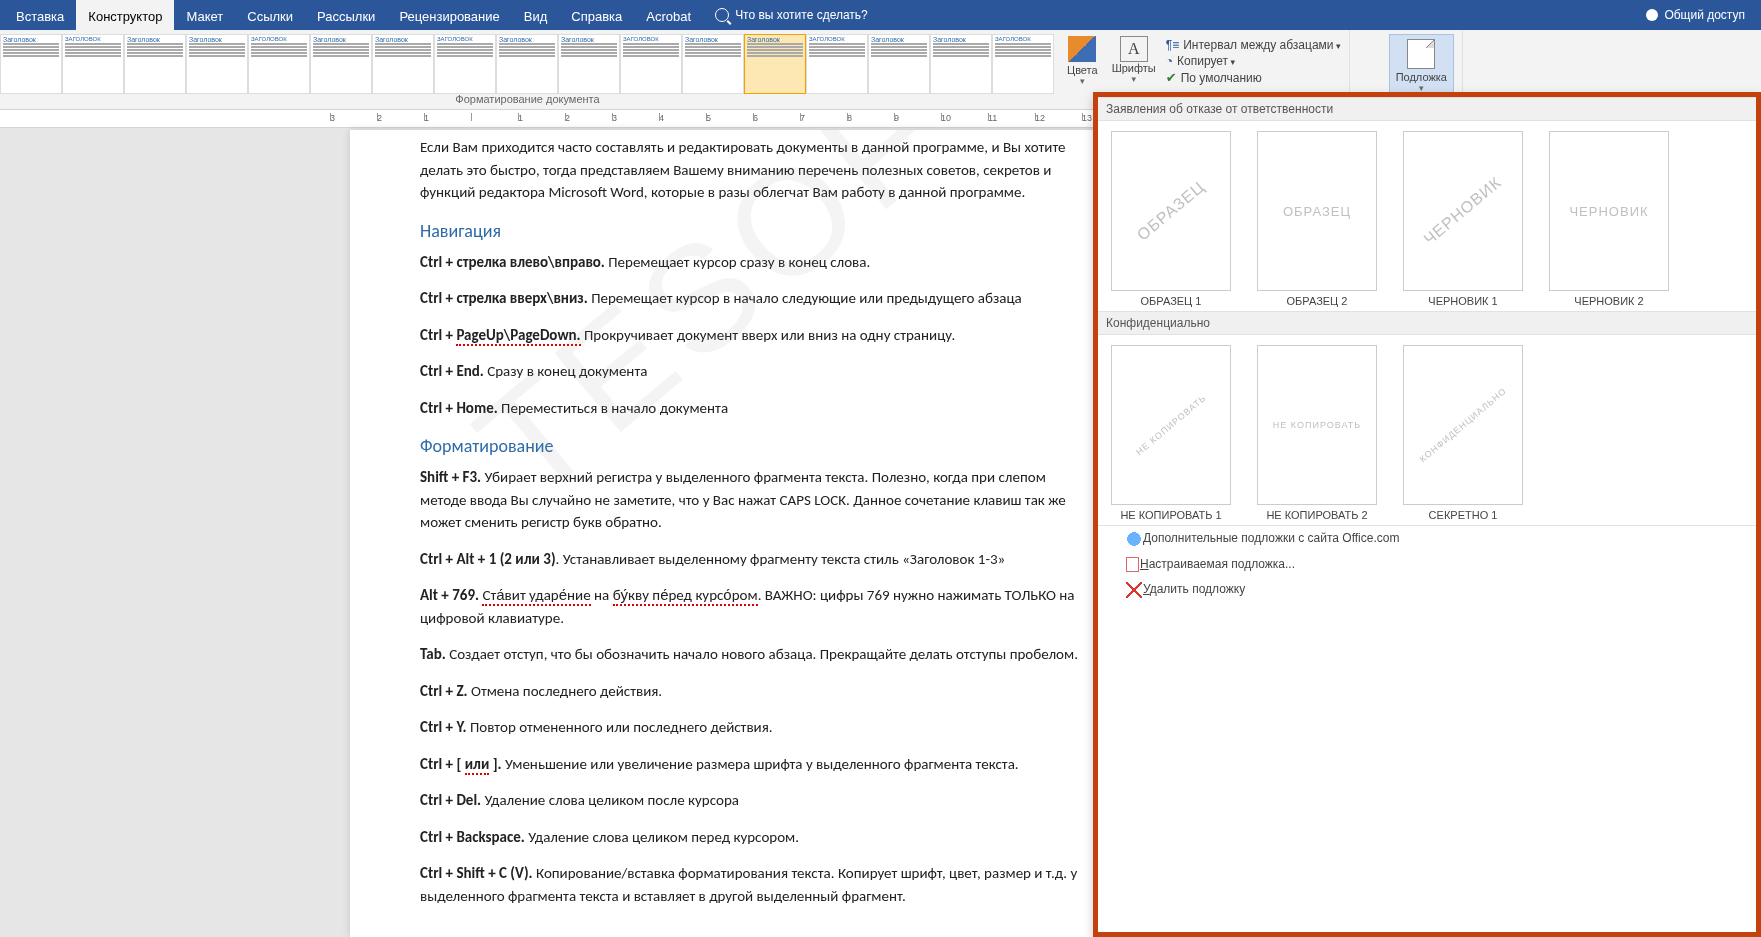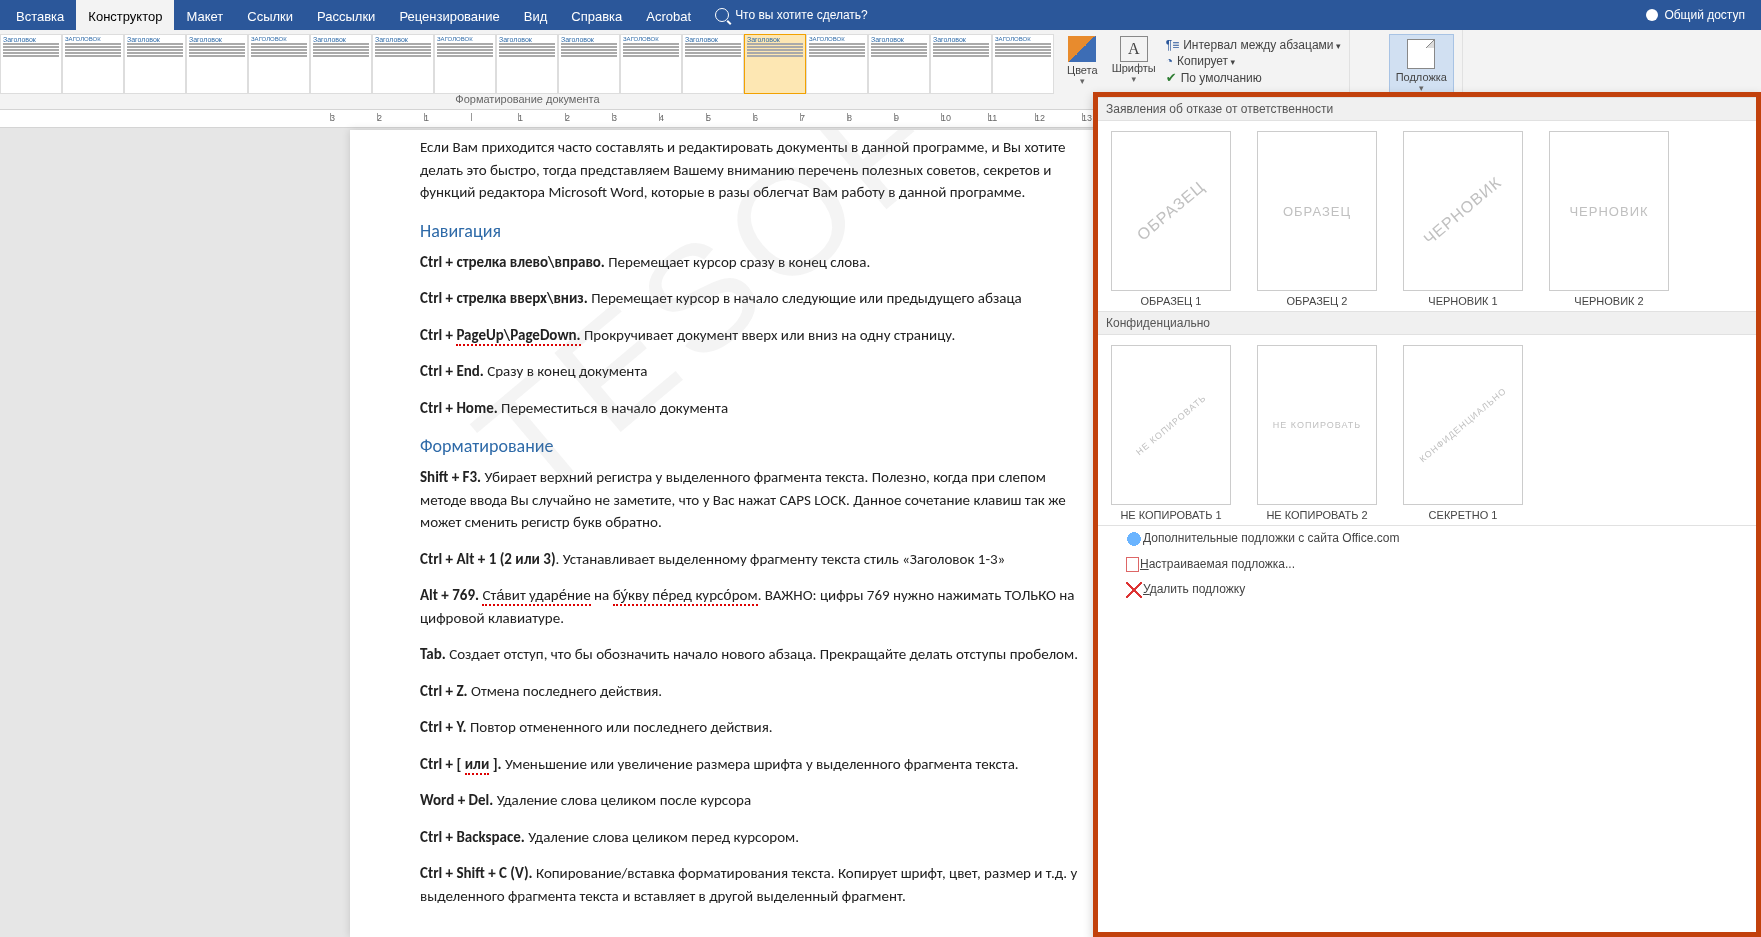--- a/index.html
+++ b/index.html
@@ -322,21 +322,21 @@
       <p><b>Ctrl + End.</b><span> Сразу в конец документа</span></p>
       <p><b>Ctrl + Home.</b><span> Переместиться в начало документа</span></p>
       <h3>Форматирование</h3>
       <p><b>Shift + F3.</b><span> Убирает верхний регистра у выделенного фрагмента текста. Полезно, когда при слепом методе ввода Вы случайно не заметите, что у Вас нажат CAPS LOCK. Данное сочетание клавиш так же может сменить регистр букв обратно.</span></p>
       <p><b>Ctrl + Alt + 1 (2 или 3)</b><span>. Устанавливает выделенному фрагменту текста стиль «Заголовок 1-3»</span></p>
       <p><b>Alt + 769.</b> <span class="spellerr">Ста́вит ударе́ние</span><span> на </span><span class="spellerr">бу́кву пе́ред курсо́ром</span><span>. ВАЖНО: цифры 769 нужно нажимать ТОЛЬКО на цифровой клавиатуре.</span></p>
       <p><b>Tab.</b><span> Создает отступ, что бы обозначить начало нового абзаца. Прекращайте делать отступы пробелом.</span></p>
       <p><b>Ctrl + Z.</b><span> Отмена последнего действия.</span></p>
       <p><b>Ctrl + Y.</b><span> Повтор отмененного или последнего действия.</span></p>
       <p><b>Ctrl + [ </b><b><span class="spellerr">или</span></b><b> ].</b><span> Уменьшение или увеличение размера шрифта у выделенного фрагмента текста.</span></p>
-      <p><b>Word + Del.</b><span> Удаление слова целиком после курсора</span></p>
+      <p><b>Ctrl + Del.</b><span> Удаление слова целиком после курсора</span></p>
       <p><b>Ctrl + Backspace.</b><span> Удаление слова целиком перед курсором.</span></p>
       <p><b>Ctrl + Shift + C (V).</b><span> Копирование/вставка форматирования текста. Копирует шрифт, цвет, размер и т.д. у выделенного фрагмента текста и вставляет в другой выделенный фрагмент.</span></p>
     </div>
   </div>
 </div>
 
 <div class="wm-panel">
   <div class="section-title">Заявления об отказе от ответственности</div>
   <div class="wm-grid" id="wm-grid-1">
       <div class="wm-item">

